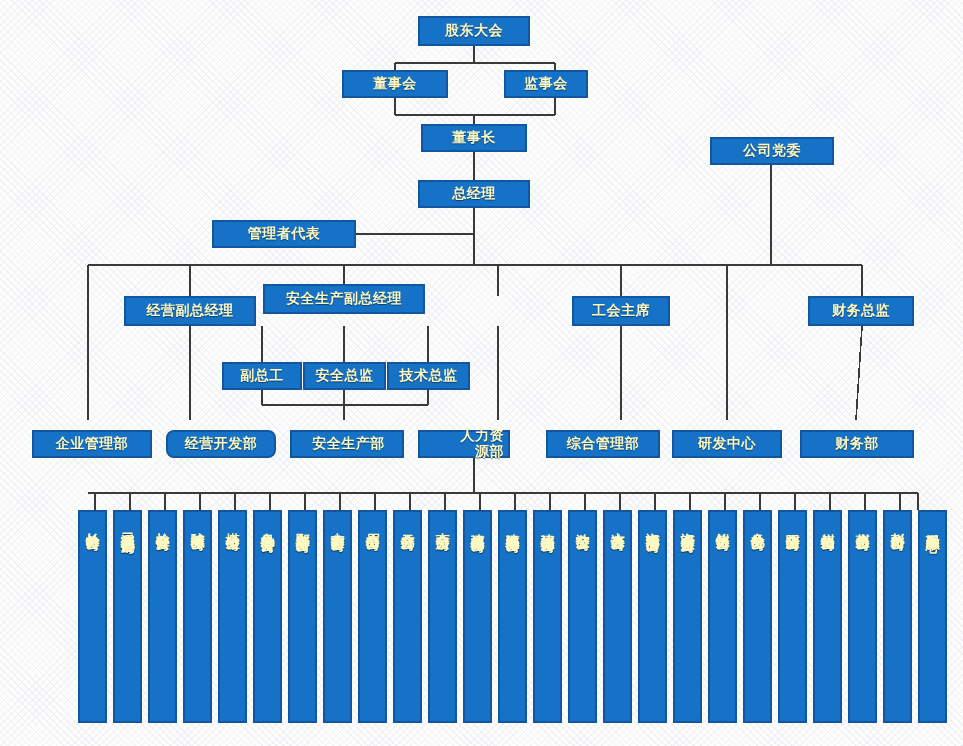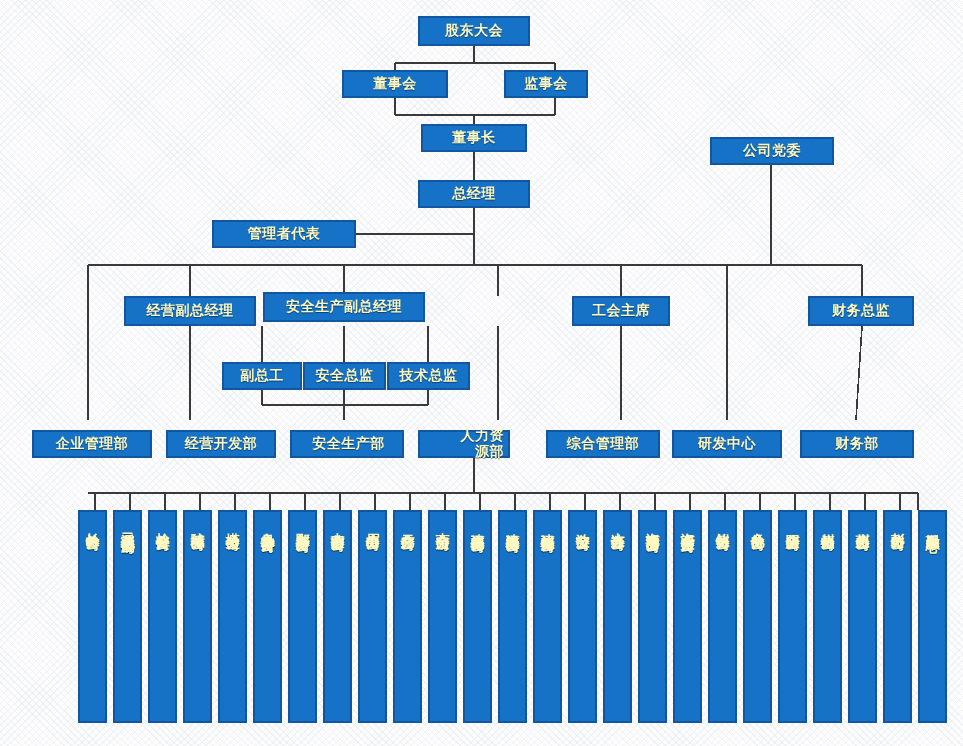--- a/index.html
+++ b/index.html
@@ -143,31 +143,31 @@
 
   <div class="node h" style="left:418px;top:16px;width:112px;height:30px;">股东大会</div>
   <div class="node h" style="left:342px;top:70px;width:106px;height:28px;">董事会</div>
   <div class="node h" style="left:504px;top:70px;width:84px;height:28px;">监事会</div>
   <div class="node h" style="left:418px;top:180px;width:112px;height:28px;">总经理</div>
   <div class="node h" style="left:421px;top:124px;width:106px;height:28px;">董事长</div>
   <div class="node h" style="left:212px;top:220px;width:144px;height:28px;">管理者代表</div>
   <div class="node h" style="left:124px;top:296px;width:132px;height:30px;">经营副总经理</div>
 
   <div class="node h" style="left:710px;top:137px;width:124px;height:28px;">公司党委</div>
-  <div class="node h" style="left:263px;top:292px;width:162px;height:30px;">安全生产副总经理</div>
+  <div class="node h" style="left:263px;top:284px;width:162px;height:30px;">安全生产副总经理</div>
   <div class="node h" style="left:572px;top:296px;width:98px;height:30px;">工会主席</div>
   <div class="node h" style="left:808px;top:296px;width:106px;height:30px;">财务总监</div>
 
   <div class="node h" style="left:222px;top:362px;width:80px;height:28px;">副总工</div>
   <div class="node h" style="left:303px;top:362px;width:83px;height:28px;">安全总监</div>
   <div class="node h" style="left:387px;top:362px;width:83px;height:28px;">技术总监</div>
 
   <div id="departments">
       <div class="node h" style="left: 32px; top: 430px; width: 120px; height: 28px;">企业管理部</div>
-      <div class="node h" style="left: 166px; top: 430px; width: 110px; height: 28px;">经营开发部</div>
+      <div class="node h" style="left: 166px; top: 430px; width: 110px; height: 28px; border-radius: 8px;">经营开发部</div>
       <div class="node h" style="left: 290px; top: 430px; width: 114px; height: 28px; padding-left: 7px;">安全生产部</div>
       <div class="node h" style="left: 418px; top: 430px; width: 92px; height: 28px; padding-left: 36px;">人力资源部</div>
       <div class="node h" style="left: 546px; top: 430px; width: 114px; height: 28px;">综合管理部</div>
       <div class="node h" style="left: 672px; top: 430px; width: 110px; height: 28px;">研发中心</div>
       <div class="node h" style="left: 800px; top: 430px; width: 114px; height: 28px;">财务部</div>
     </div>
 
   <div id="branches">
       <div class="node v" style="left: 78px; top: 510px; width: 29px; height: 213px;">长岭分公司</div>
       <div class="node v" style="left: 113px; top: 510px; width: 29px; height: 213px;">云溪催化剂分公司</div>

